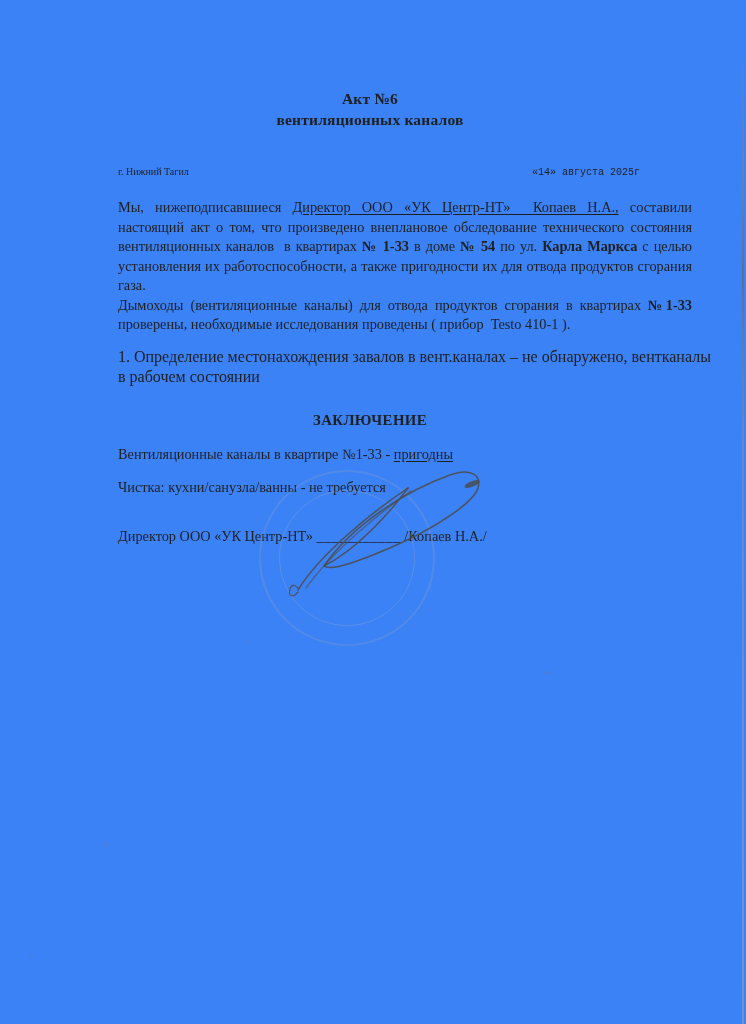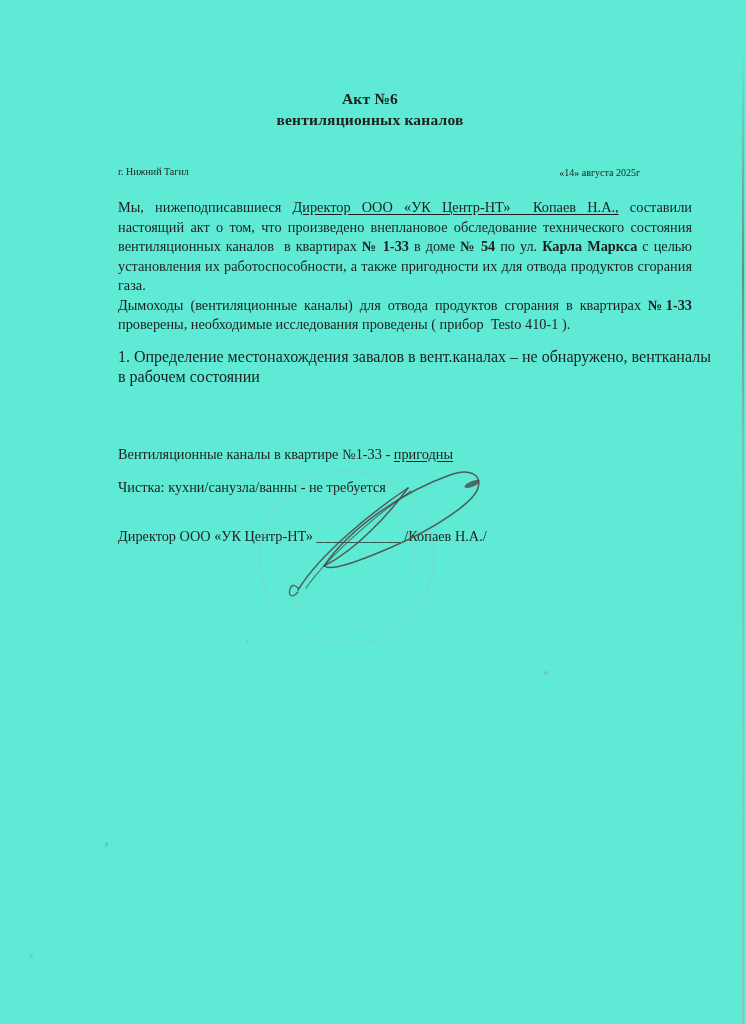--- a/index.html
+++ b/index.html
@@ -1,34 +1,34 @@
 <!DOCTYPE html>
 <html><head>
 <meta charset="utf-8">
 <style>
   html,body { margin:0; padding:0; background:#ffffff; }
   .page {
     position:relative;
     width:746px; height:1024px;
-    background:#5eead4;
+    background:#3b82f6;
     font-family:"Liberation Serif", serif;
     color:#1f1f1f;
     overflow:hidden;
   }
   .doc-title {
     position:absolute; top:88px; left:5px; width:730px;
     text-align:center; font-weight:bold;
     font-size:15.5px; line-height:21px;
     letter-spacing:0.2px;
   }
   .city-row {
     position:absolute; top:162px; left:118px; right:50px;
     font-size:10px; line-height:20px;
   }
-  .city-row .date { position:absolute; right:56px; top:1px; }
+  .city-row .date { position:absolute; right:56px; top:1px;font-family:Liberation Mono, monospace; }
   .para-block {
     position:absolute; top:198px; left:118px; width:574px;
     font-size:14.3px; line-height:19.5px; text-align:justify;
   }
   .para-block p { margin:0;font-family:Liberation Serif, serif; }
   .works-intro {
     position:absolute; top:316px; left:118px; width:600px;
     font-size:14.3px; line-height:20px;
   }
   .works-item {
@@ -90,20 +90,21 @@
   </div>
 
   <div class="para-block">
     <p><span>Мы, нижеподписавшиеся </span><span class="seg-u">Директор ООО «УК Центр-НТ»&nbsp; Копаев Н.А.,</span><span> составили настоящий акт о том, что произведено внеплановое обследование технического состояния вентиляционных каналов&nbsp; в квартирах </span><span style="font-weight: bold;">№ 1-33</span><span> в доме </span><span style="font-weight: bold;">№ 54</span><span> по ул. </span><span style="font-weight: bold;">Карла Маркса</span><span> с целью установления их работоспособности, а также пригодности их для отвода продуктов сгорания газа.</span></p>
     <p><span>Дымоходы (вентиляционные каналы) для отвода продуктов сгорания в квартирах </span><span style="font-weight: bold;">№1-33</span><span> проверены, необходимые исследования проведены ( прибор&nbsp; Testo 410-1 ).</span></p>
   </div>
 
 
   <div class="works-item">1. Определение местонахождения завалов в вент.каналах – не обнаружено, вентканалы в рабочем состоянии</div>
 
+  <div class="conclusion-heading">ЗАКЛЮЧЕНИЕ</div>
 
   <div class="conclusion-line-1"><span>Вентиляционные каналы в квартире №1-33 - </span><span class="seg-u">пригодны</span></div>
 
   <div class="conclusion-line-2">Чистка: кухни/санузла/ванны - не требуется</div>
 
   <div class="sig-row">
     <span>Директор ООО «УК Центр-НТ»</span>
     <span> </span>
     <span class="sig-line">___________</span>
     <span>/Копаев Н.А./</span>

